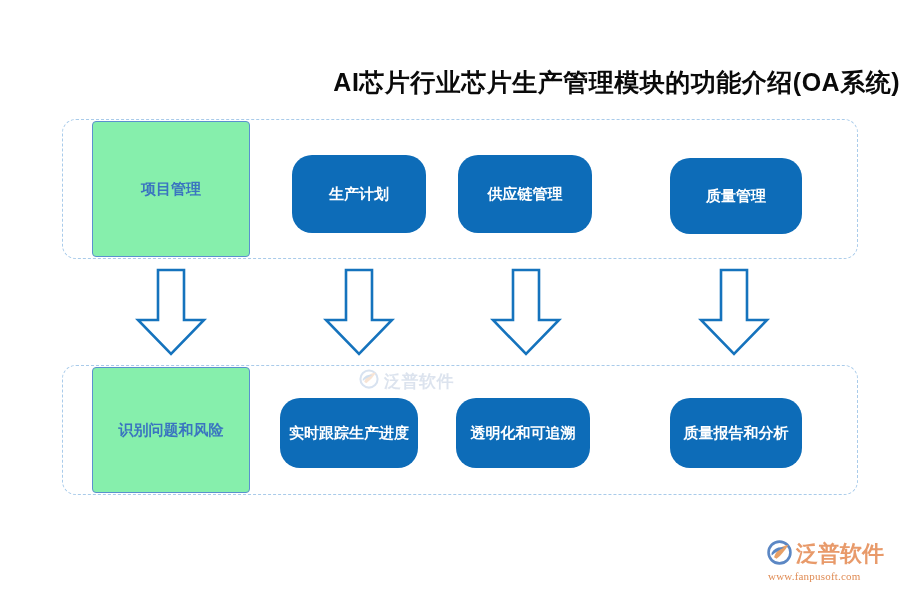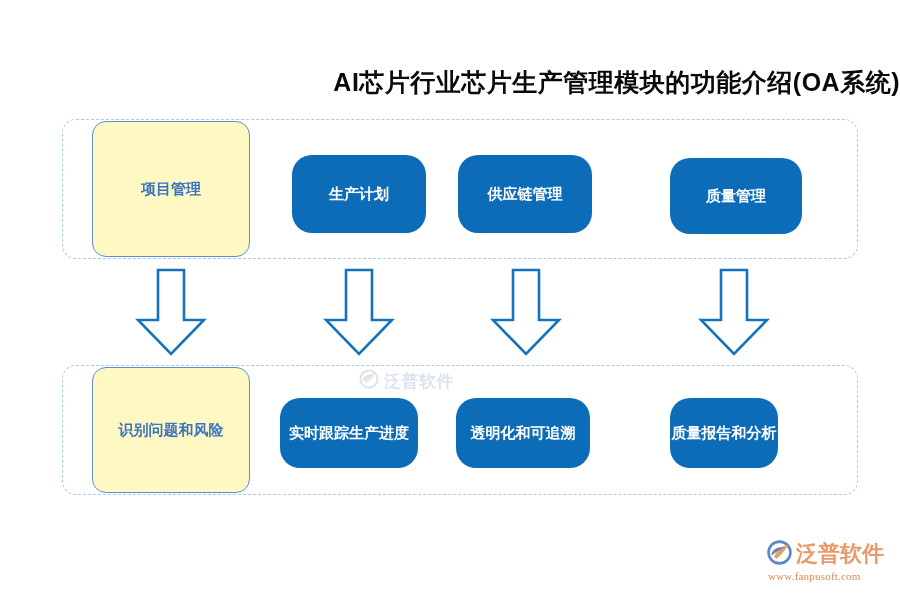--- a/index.html
+++ b/index.html
@@ -67,38 +67,38 @@
     font-weight: bold;
     line-height: 1.25;
     white-space: nowrap;
   }
   .node.solid {
     background: #0d6cb8;
     color: #ffffff;
     border: none;
   }
   .node.light {
-    background: #fef9c3;
+    background: #86efac;
     color: #3a74c0;
     border: 1.8px solid #5b90cf;
-    border-radius: 14px;
+    border-radius: 4px;
     font-weight: bold;
   }
 
   
   #node-project-management { left: 92px;  top: 121px; width: 158px; height: 136px; }
   #node-production-plan    { left: 292px; top: 155px; width: 134px; height: 78px; }
   #node-supply-chain       { left: 458px; top: 155px; width: 134px; height: 78px; }
   #node-quality-management { left: 670px; top: 158px; width: 132px; height: 76px; }
 
   
   #node-identify-risk      { left: 92px;  top: 367px; width: 158px; height: 126px; }
   #node-track-progress     { left: 280px; top: 398px; width: 138px; height: 70px; align-items: center; }
   #node-transparency       { left: 456px; top: 398px; width: 134px; height: 70px; }
-  #node-quality-report     { left: 670px; top: 398px; width: 108px; height: 70px; }
+  #node-quality-report     { left: 670px; top: 398px; width: 132px; height: 70px; }
 
   
   .arrow {
     position: absolute;
     width: 72px;
     height: 88px;
     top: 268px;
   }
   .arrow svg { display: block; width: 100%; height: 100%; }
   #arrow-1 { left: 135px; }

